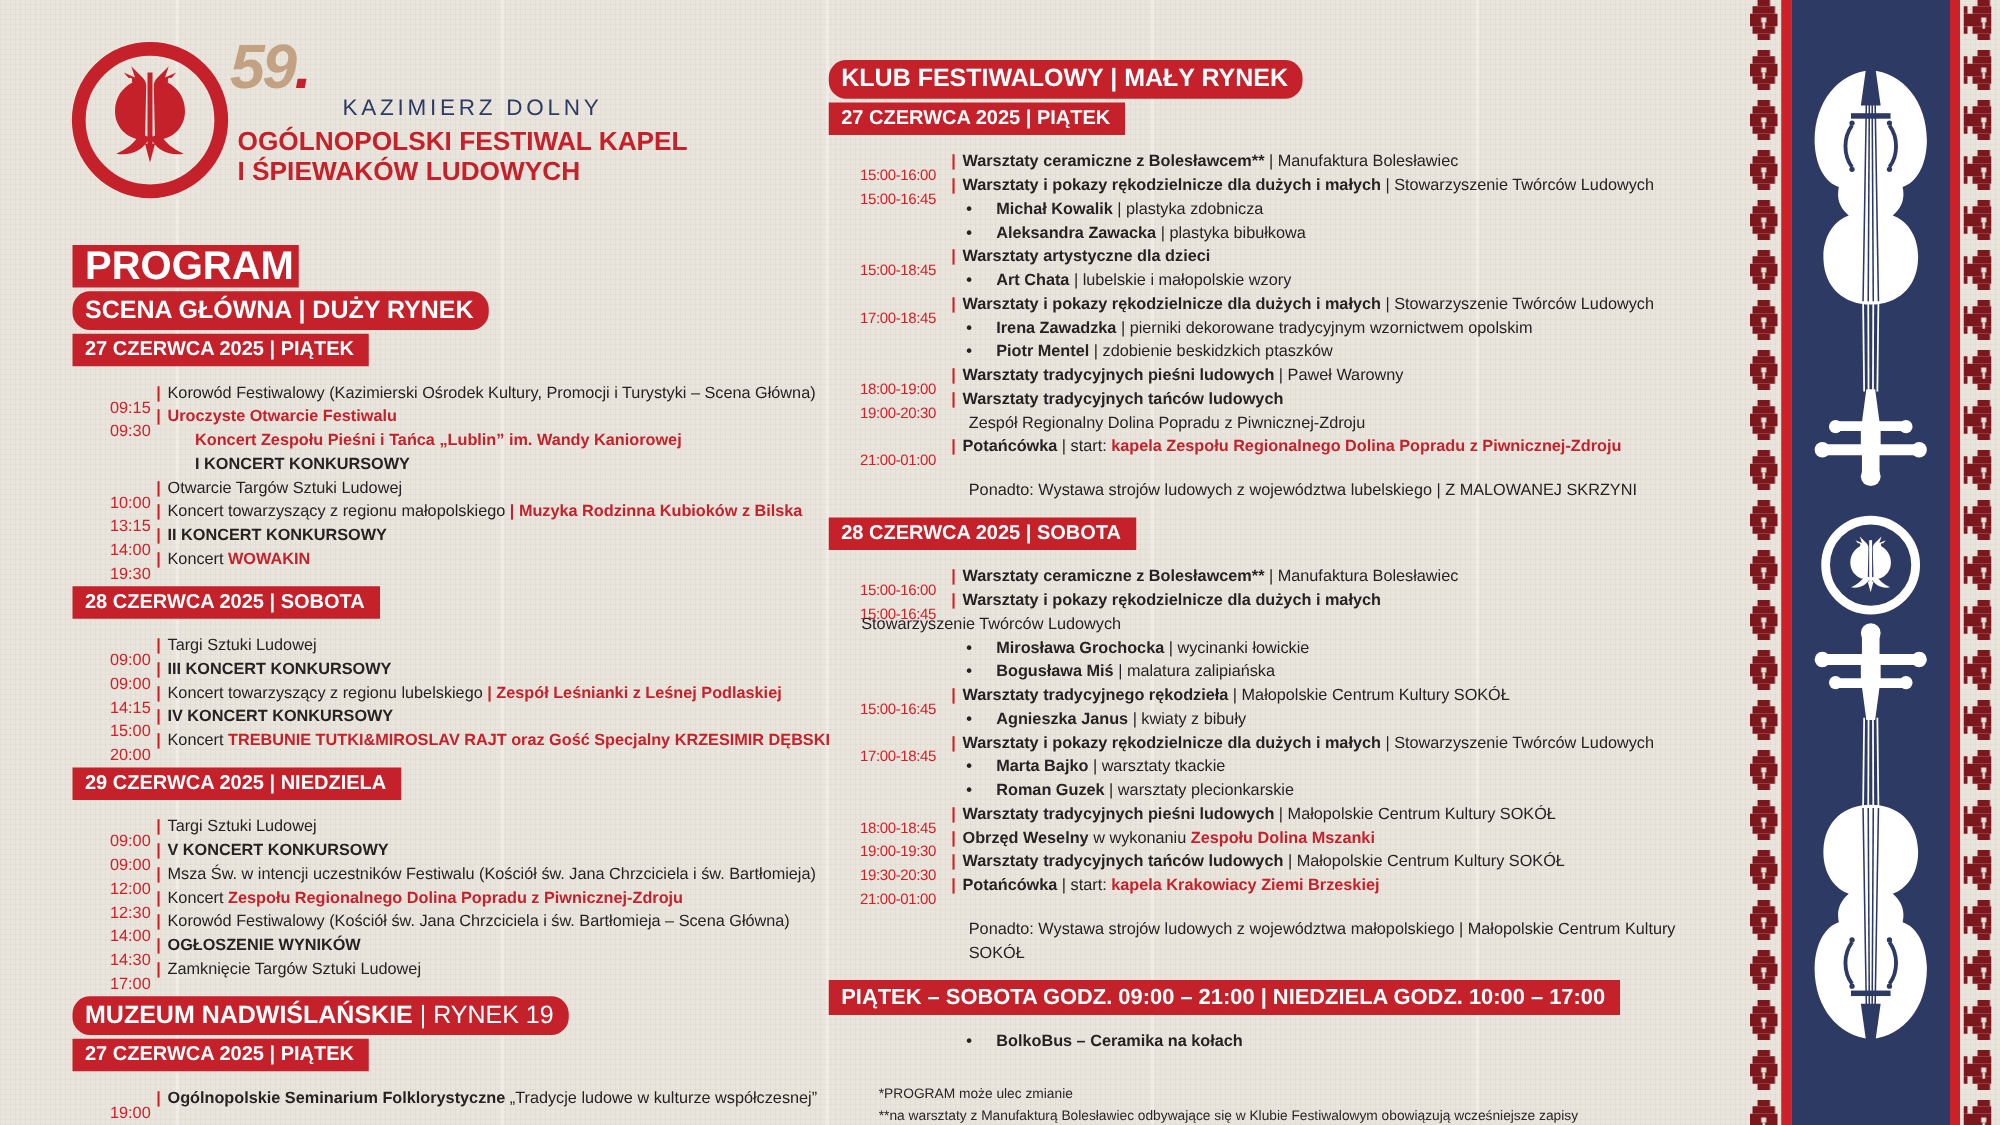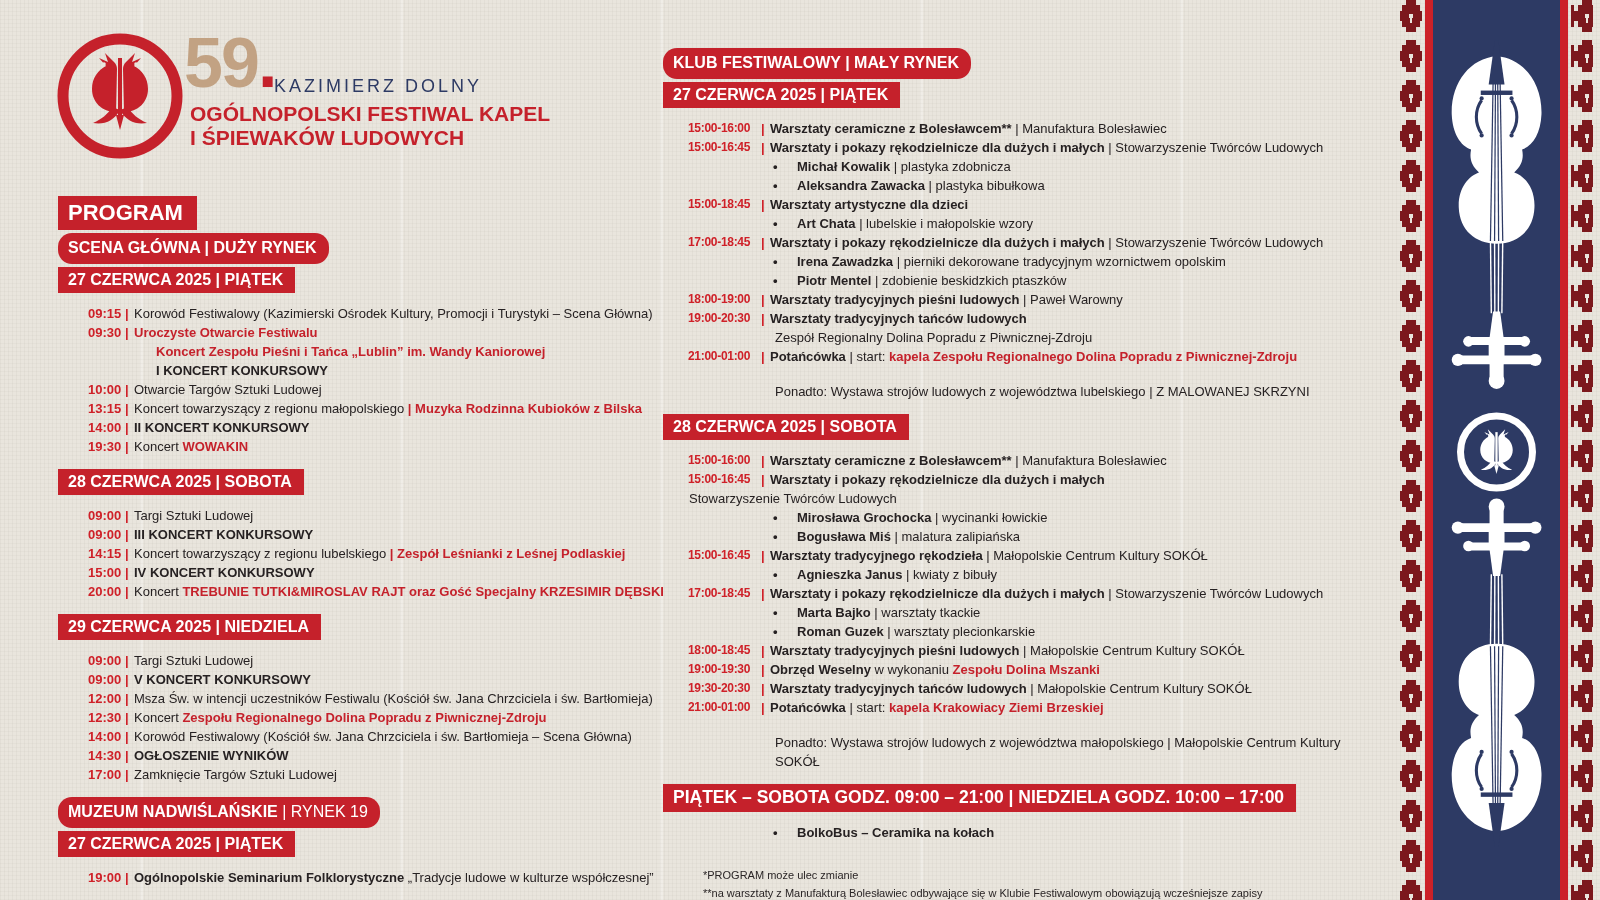--- a/index.html
+++ b/index.html
@@ -8,40 +8,40 @@
     font-family:"Liberation Sans","DejaVu Sans",sans-serif;color:#262122;
     background-color:#e9e5dd;
     background-image:
       repeating-linear-gradient(90deg, rgba(120,110,95,0.055) 0 1px, transparent 1px 4px),
       repeating-linear-gradient(0deg, rgba(120,110,95,0.045) 0 1px, transparent 1px 4px),
       repeating-linear-gradient(90deg, transparent 0 140px, rgba(255,255,255,0.30) 140px 143px, transparent 143px 260px);
   }
   
   .masthead{position:absolute;left:0;top:0;width:700px;height:190px;}
   .logo{position:absolute;left:54px;top:30px;}
-  .edition{position:absolute;left:184px;top:28px;font-size:70px;font-weight:700;color:#c2a283;letter-spacing:-2px;line-height:1;}
+  .edition{position:absolute;left:184px;top:28px;font-size:50px;font-weight:700;color:#c2a283;letter-spacing:-2px;line-height:1;font-style:italic;}
   .edition .dot{color:#c5212b;}
   .date-range{position:absolute;left:272px;top:42px;font-size:26px;font-weight:700;color:#2d3a64;letter-spacing:0.5px;white-space:nowrap;}
   .city{position:absolute;left:274px;top:76px;font-size:18px;color:#2d3a64;letter-spacing:3px;white-space:nowrap;}
   .fest-title{position:absolute;left:190px;top:102px;font-size:21px;font-weight:700;color:#c5212b;line-height:24px;white-space:nowrap;}
   
   .col{position:absolute;}
   .left-col{left:58px;top:196px;width:640px;}
   .right-col{left:663px;top:48px;width:700px;}
   .section{margin-bottom:13px;}
   .box{display:table;background:#c5212b;color:#fff;padding:3px 12px 4px 10px;margin-bottom:3px;white-space:nowrap;}
-  .box.xl{font-size:22px;line-height:29px;font-weight:700;padding:2px 14px 3px 10px;}
-  .box.lg{font-size:16px;line-height:24px;border-radius:14px;}
+  .box.xl{font-size:32px;line-height:29px;font-weight:700;padding:2px 4px 3px 10px;}
+  .box.lg{font-size:20px;line-height:24px;border-radius:14px;}
   .box.md{font-size:16px;line-height:19px;font-weight:700;}
   .box.sub{font-size:17.5px;line-height:21px;font-weight:700;}
   .s-hb{font-weight:700;}
   .s-hn{font-weight:400;}
   .rows{margin-top:11px;}
   .row{position:relative;font-size:13px;line-height:19px;min-height:19px;white-space:nowrap;}
-  .row .time{position:absolute;top:0;color:#cf2028;font-weight:700;}
+  .row .time{position:absolute;top:12px;color:#cf2028;font-weight:400;}
   .row .sep{position:absolute;top:0;color:#cf2028;font-weight:700;}
   .left-col .row{padding-left:76px;}
   .left-col .row .time{left:30px;font-size:13px;text-align:center;}
   .left-col .row .sep{left:67px;}
   .left-col .row.cont{padding-left:98px;}
   .right-col .row{padding-left:107px;}
   .right-col .row .time{left:25px;font-size:12px;letter-spacing:-0.3px;}
   .right-col .row .sep{left:98px;}
   .right-col .row.cont{padding-left:112px;}
   .right-col .row.cont-left{padding-left:26px;}

